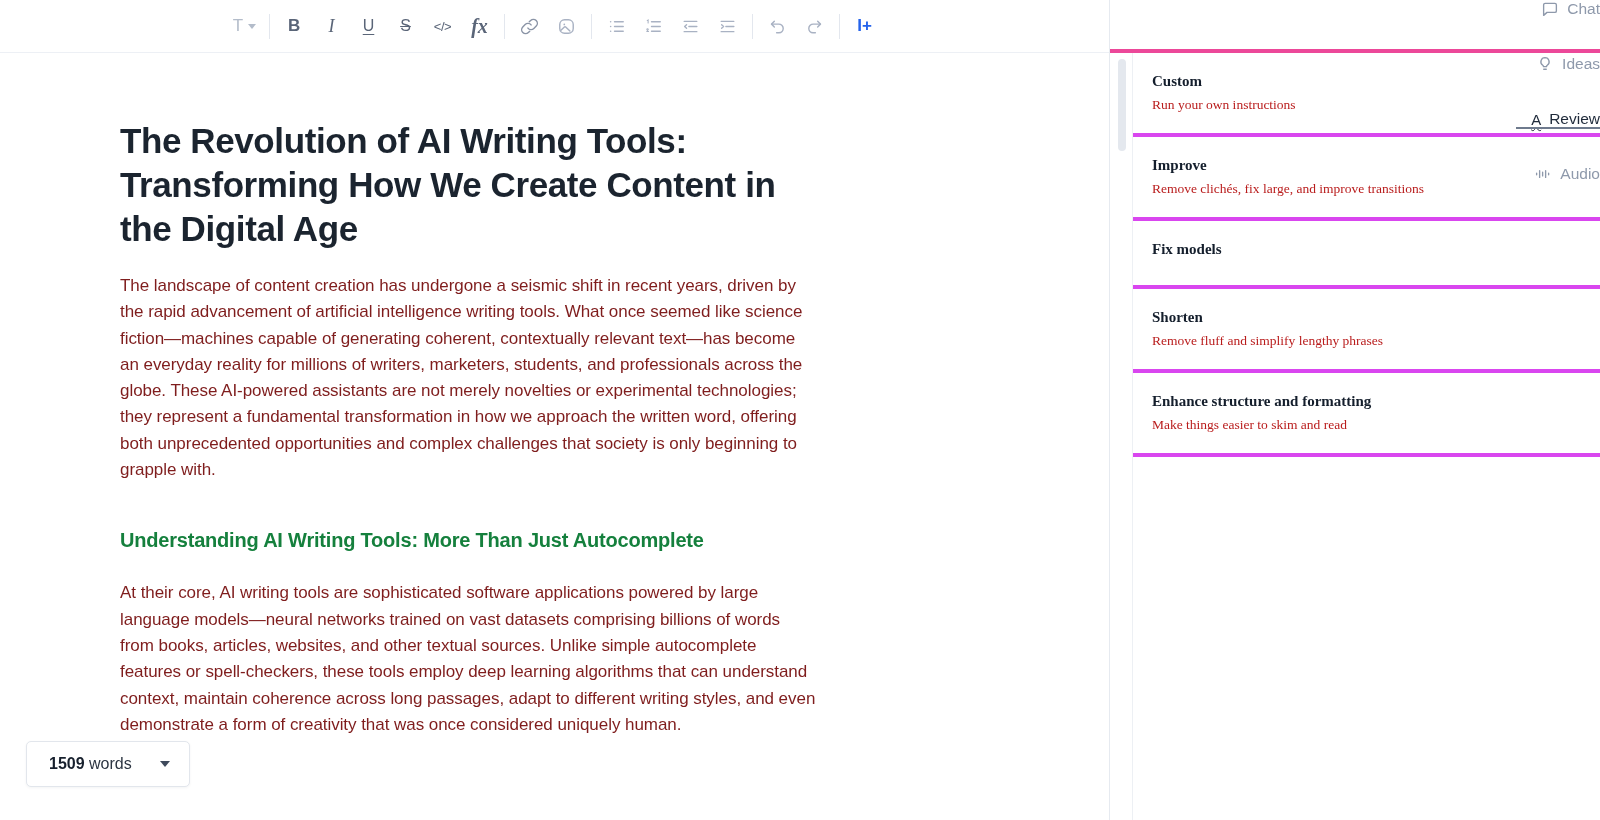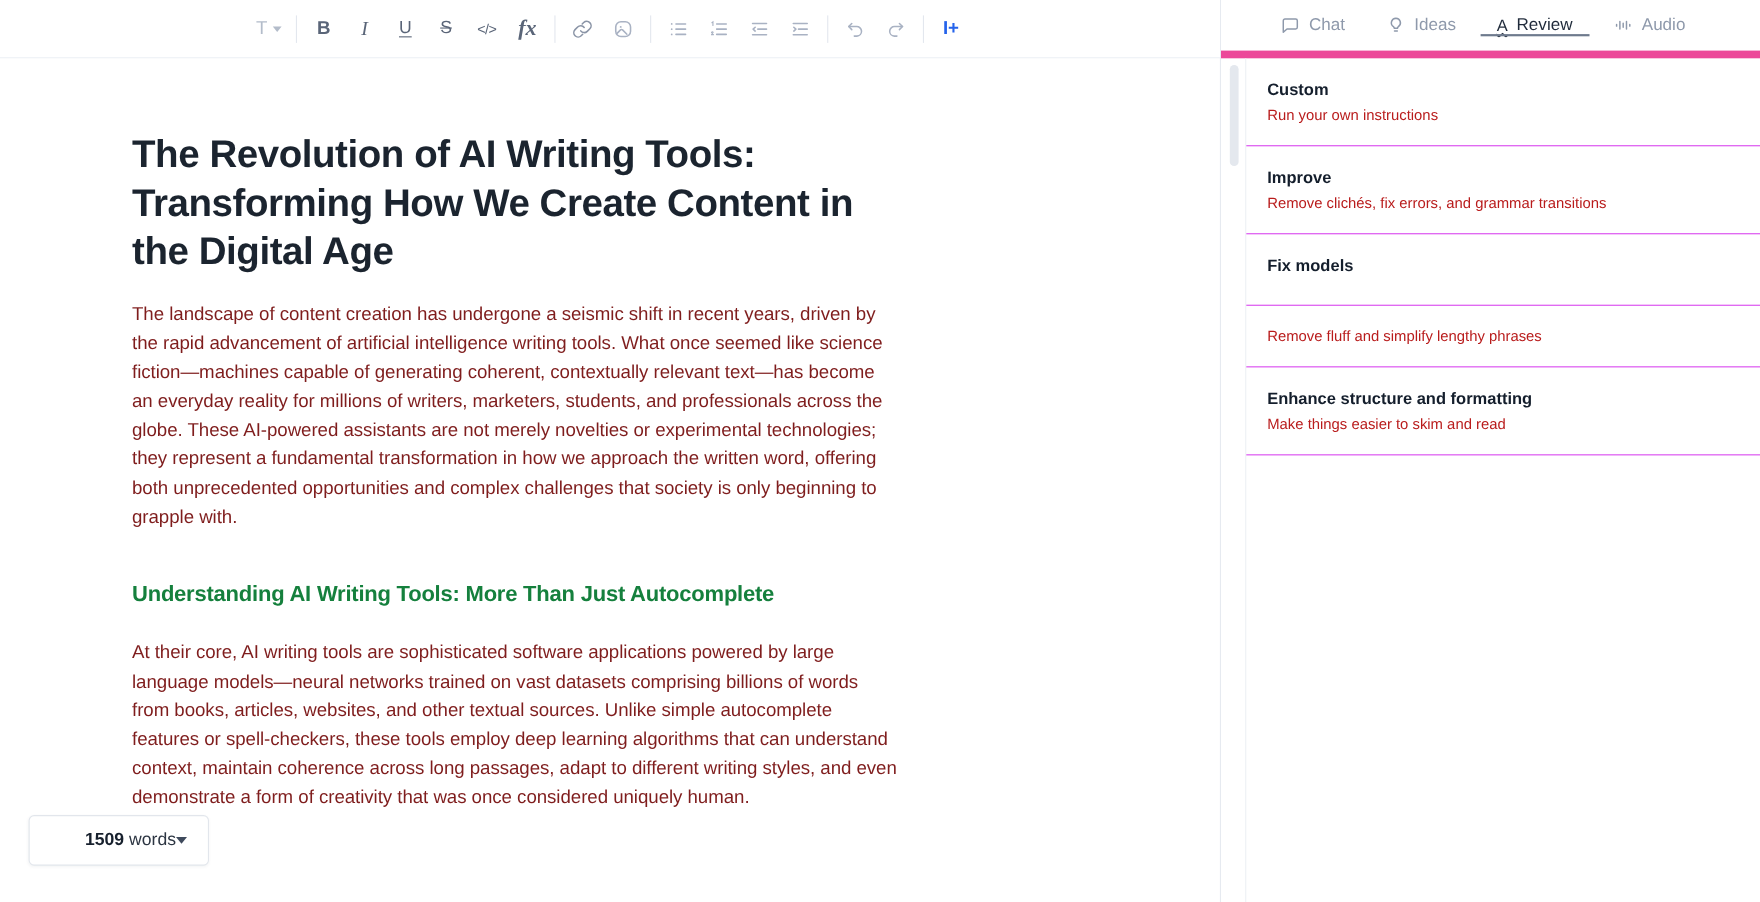--- a/index.html
+++ b/index.html
@@ -36,43 +36,43 @@
   .doc h1 { font-size:35px; line-height:44px; font-weight:700; color:#1b242f;
             letter-spacing:-.4px; width:700px; }
   .doc p  { font-size:17px; line-height:26.3px; color:#7f1d1d; width:696px;
             margin-top:22px; letter-spacing:-.05px; }
   .doc h2 { font-size:20px; line-height:35px; font-weight:700; color:#15803d;
             letter-spacing:-.2px; margin-top:40px; width:700px; }
 
   .word-pill { position:absolute; left:26px; bottom:33px; width:164px; height:46px;
                background:#fff; border:1px solid #e2e6ec; border-radius:5px;
                box-shadow:0 1px 3px rgba(20,30,50,.05); display:flex; align-items:center;
-               justify-content:flex-end; padding:0 19px 0 22px; cursor:pointer; }
+               justify-content:space-between; padding:0 19px 0 22px; cursor:pointer; }
   .word-pill .wc { font-size:16px; color:#2c3542; }
   .word-pill .wc b { font-weight:700; color:#17202d; }
   .pill-caret { width:0; height:0; border-left:5px solid transparent; border-right:5px solid transparent;
                 border-top:6px solid #3f4a5c; }
 
   
   .sidebar { flex:1; height:100%; position:relative; background:#fff; }
-  .tabs { height:53px; display:flex; align-items:center; gap:37px; padding-left:54px;
-          border-bottom:7px solid #ec4899; }
+  .tabs { height:53px; display:flex; align-items:flex-end; gap:37px; padding-left:54px;
+          border-bottom:4px solid #ec4899;flex-direction:column; }
   .tab { display:flex; align-items:center; gap:8px; color:#8e99ab; font-size:15.5px;
          cursor:pointer; position:relative; }
   .tab svg { display:block; }
   .tab.active { color:#1f2a3a; font-weight:500; }
   .tab.active::after { content:""; position:absolute; left:-15px; right:-15px; bottom:-1px;
                        height:2px; background:#6e7a8d; }
   .rev-a { font-size:15px; font-weight:500; text-decoration:underline wavy 1px; text-underline-offset:2px; }
 
   .scroll-thumb { position:absolute; left:8px; top:59px; width:8px; height:92px;
                   border-radius:4px; background:#e4e8ee; cursor:grab; }
 
   .review-list { margin-left:22px; border-left:1px solid #edf0f4; min-height:767px; }
-  .review-item { padding:20px 24px 20px 19px; border-bottom:1px solid #d946ef; cursor:pointer; }
+  .review-item { padding:20px 24px 20px 19px; border-bottom:4px solid #d946ef; cursor:pointer;font-family:Liberation Serif, serif; }
   .review-item .ri-title { font-size:15px; font-weight:700; color:#141e2c; margin-bottom:7px; }
   .review-item .ri-sub   { font-size:13.5px; color:#b91c1c; }
 </style>
 </head>
 <body>
 
 <div class="app">
 
   <div class="main">
 
@@ -205,26 +205,27 @@
 
     <div class="scroll-thumb"></div>
 
     <div class="review-list">
       <div class="review-item">
         <div class="ri-title">Custom</div>
         <div class="ri-sub">Run your own instructions</div>
       </div>
       <div class="review-item">
         <div class="ri-title">Improve</div>
-        <div class="ri-sub">Remove clichés, fix errors, and grammar transitions</div>
+        <div class="ri-sub">Remove clichés, fix large, and improve transitions</div>
       </div>
       <div class="review-item">
         <div class="ri-title">Fix models</div>
       </div>
       <div class="review-item">
+        <div class="ri-title">Shorten</div>
         <div class="ri-sub">Remove fluff and simplify lengthy phrases</div>
       </div>
       <div class="review-item">
         <div class="ri-title">Enhance structure and formatting</div>
         <div class="ri-sub">Make things easier to skim and read</div>
       </div>
     </div>
   </div>
 </div>
 

